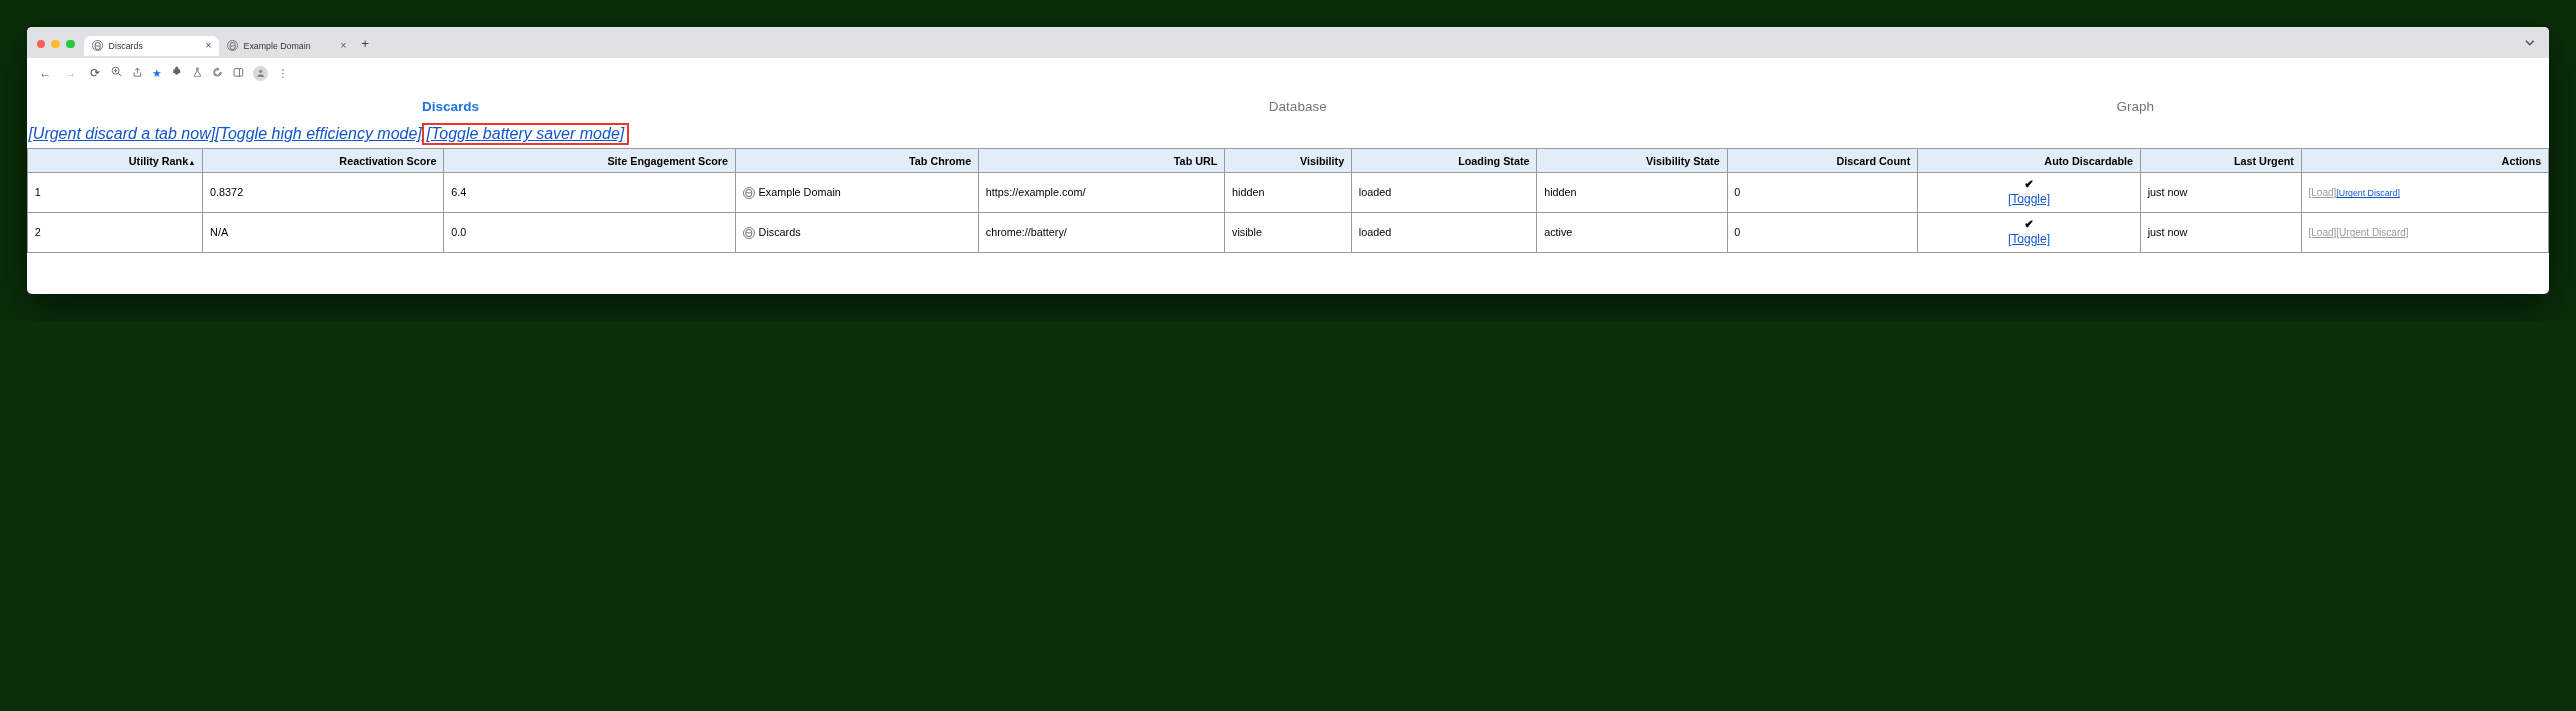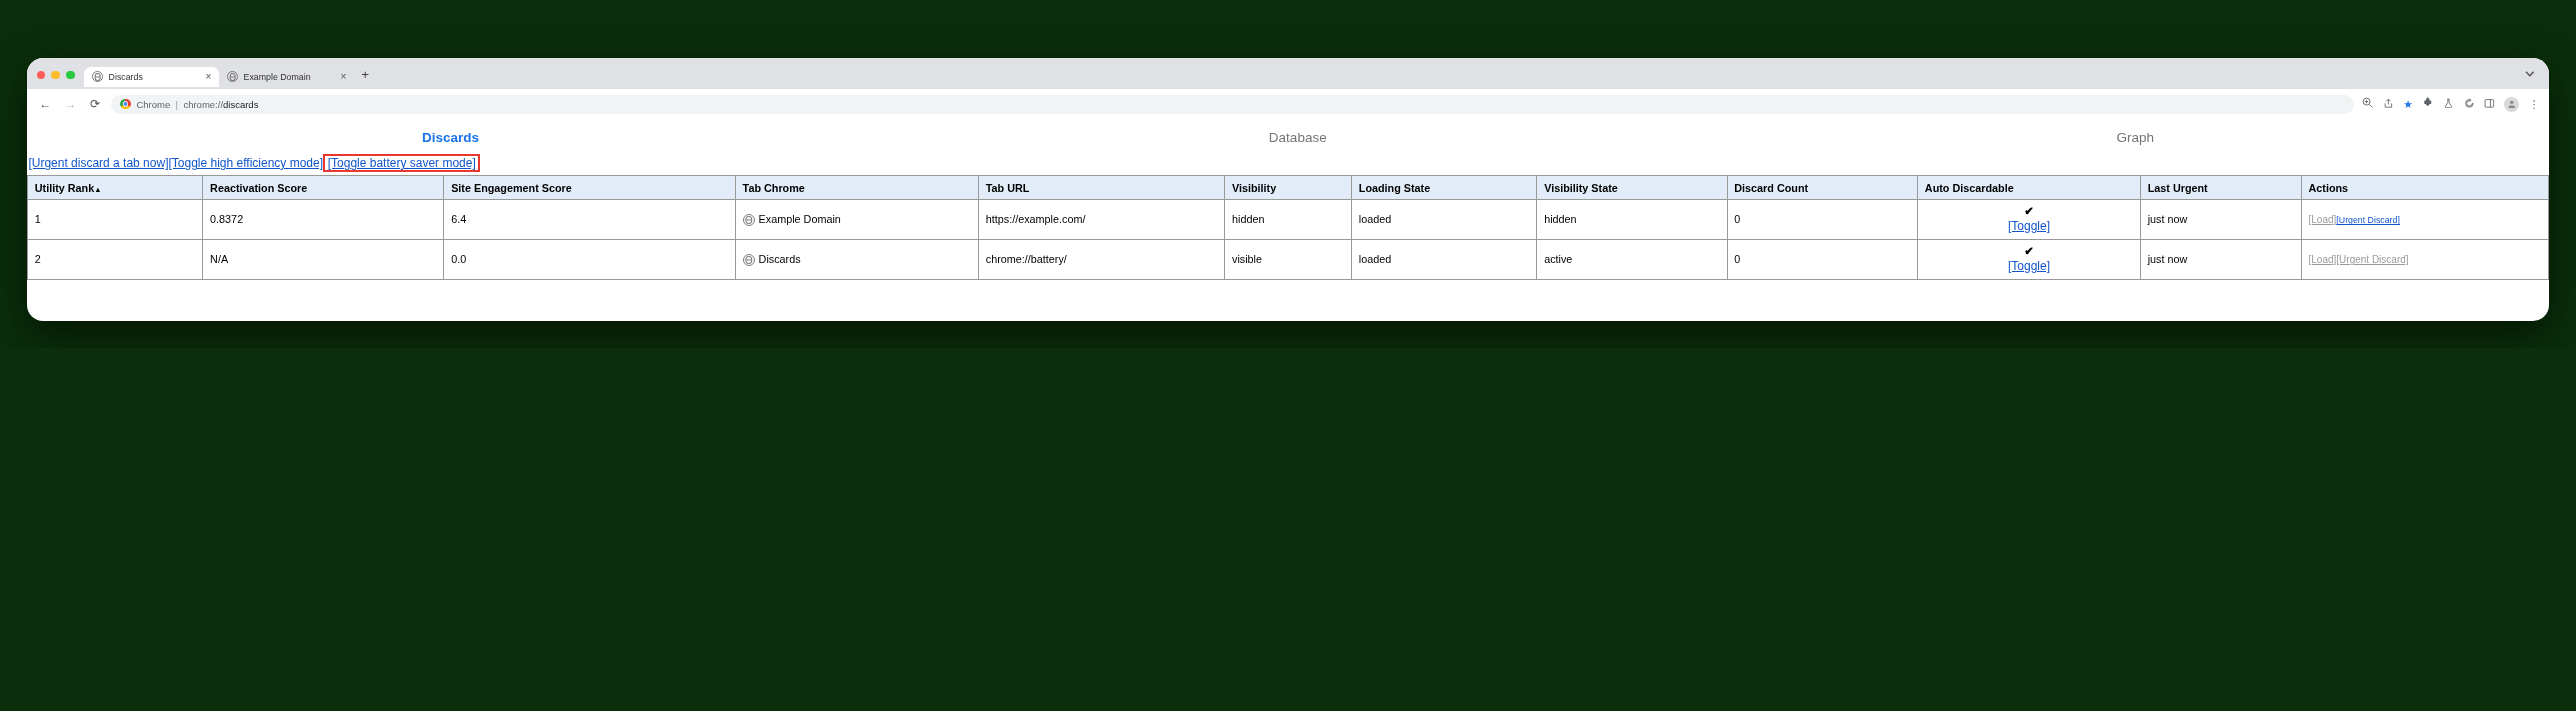--- a/index.html
+++ b/index.html
@@ -4,25 +4,24 @@
 <style>
   * { box-sizing: border-box; }
   body {
     margin: 0;
     font-family: -apple-system, BlinkMacSystemFont, "Segoe UI", Arial, sans-serif;
     background: #0a2f0a;
     padding: 27px;
   }
   .window {
     background: #fff;
-    border-radius: 16px;
+    border-radius: 5px;
     box-shadow: 0 13.5px 41px rgba(0,0,0,0.55), 0 0 0 0.7px rgba(0,0,0,0.05);
     overflow: hidden;
     width: 100%;
-    margin-top: 31px;
   }
   
   .tabstrip {
     display: flex;
     align-items: center;
     background: #dfe1e5;
     padding: 6.8px 9.5px 0 9.5px;
     gap: 0;
     height: 31px;
   }
@@ -95,36 +94,36 @@
   .avatar { width:15px;height:15px;border-radius:50%;background:#d9d9d9;display:flex;align-items:center;justify-content:center;color:#777;font-size:8.8px;}
   
   .content { padding: 0; }
   .page-tabs {
     display:flex; justify-content:space-around; font-size:13.5px;
     color:#757575; padding:10.8px 0 9.5px 0;
   }
   .page-tab { cursor:pointer; }
   .page-tab.active { color:#1a73e8; font-weight:600; }
   .action-links {
-    padding: 0 1.4px 2.7px 1.4px; font-size:12px;
+    padding: 0 1.4px 2.7px 1.4px; font-size:16px;font-style:italic;
   }
   .action-links a {
     color:#1155cc; text-decoration:underline;
   }
   .highlight-box {
     display:inline-block; border:2.7px solid #e8382f; padding:0 2.7px;
   }
   table.discards {
     width:100%; border-collapse:collapse; font-size:10.8px;
   }
   table.discards th, table.discards td {
     border:0.7px solid #999; padding:5.4px 6.8px; text-align:left; vertical-align:middle;
   }
   table.discards thead th {
-    background:#e2edf9; font-weight:700;
+    background:#e2edf9; font-weight:700;text-align:right;
   }
   .sort-arrow { font-size:7.4px; vertical-align:middle; }
   .center { text-align:right; }
   .cell-favicon {
     width:12px;height:12px;border-radius:50%;border:1.2px solid #7a7a7a;
     display:inline-block;vertical-align:middle;margin-right:4px;position:relative;
   }
   .cell-favicon::before{
     content:"";position:absolute;left:2px;right:2px;top:50%;height:1.2px;background:#7a7a7a;transform:translateY(-50%);
   }
@@ -164,26 +163,20 @@
       <svg width="9.5" height="9.5" viewBox="0 0 10 10">
           <path d="M1 3 L5 7 L9 3" stroke="#555" stroke-width="1.5" fill="none"></path>
         </svg>
     </div>
   </div>
 
   <div class="toolbar">
     <span class="nav-btn">←</span>
     <span class="nav-btn disabled">→</span>
     <span class="nav-btn">⟳</span>
-    <div class="omnibox">
-      <span class="chrome-icon"></span>
-      <span>Chrome</span>
-      <span class="sep">|</span>
-      <span><span>chrome://</span><strong>discards</strong></span>
-    </div>
     <div class="tool-icons">
       <span>
         <svg width="11.5" height="11.5" viewBox="0 0 20 20">
             <circle cx="8" cy="8" r="6" stroke="#5f6368" stroke-width="1.6" fill="none"></circle>
             <line x1="13" y1="13" x2="18" y2="18" stroke="#5f6368" stroke-width="1.6"></line>
             <line x1="5" y1="8" x2="11" y2="8" stroke="#5f6368" stroke-width="1.6"></line>
             <line x1="8" y1="5" x2="8" y2="11" stroke="#5f6368" stroke-width="1.6"></line>
           </svg>
       </span>
       <span>

